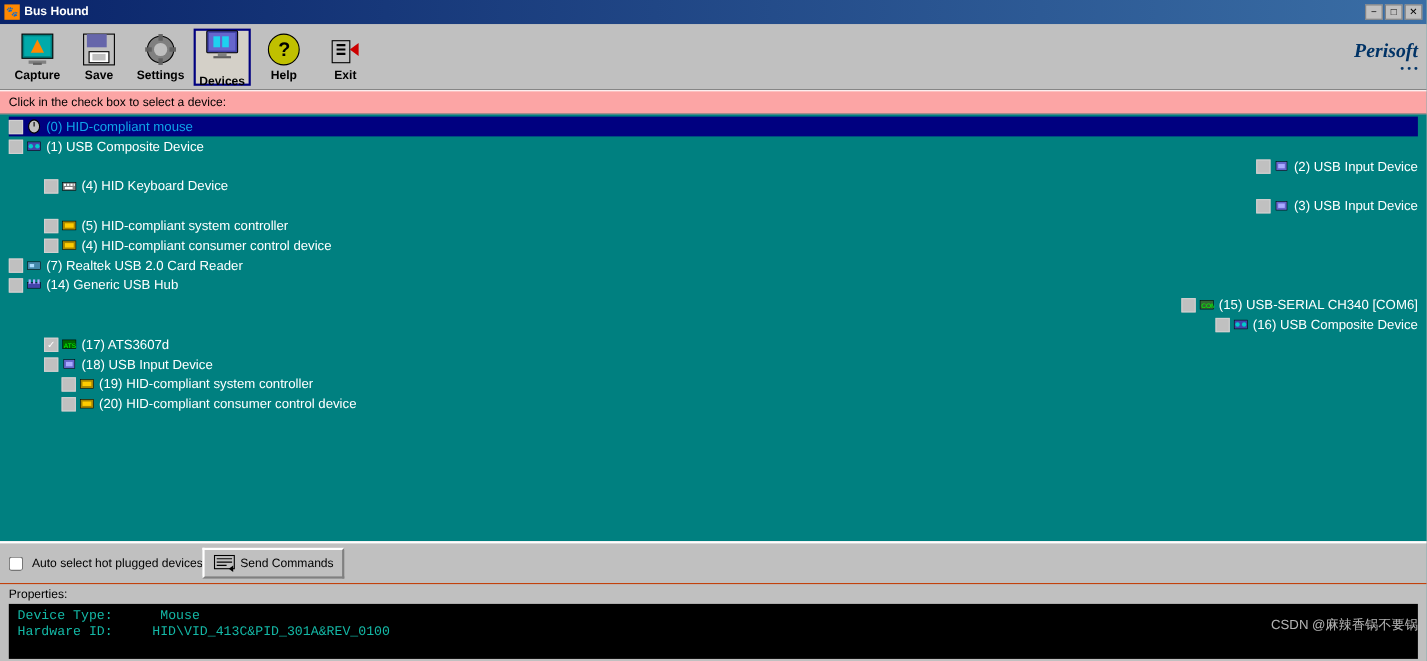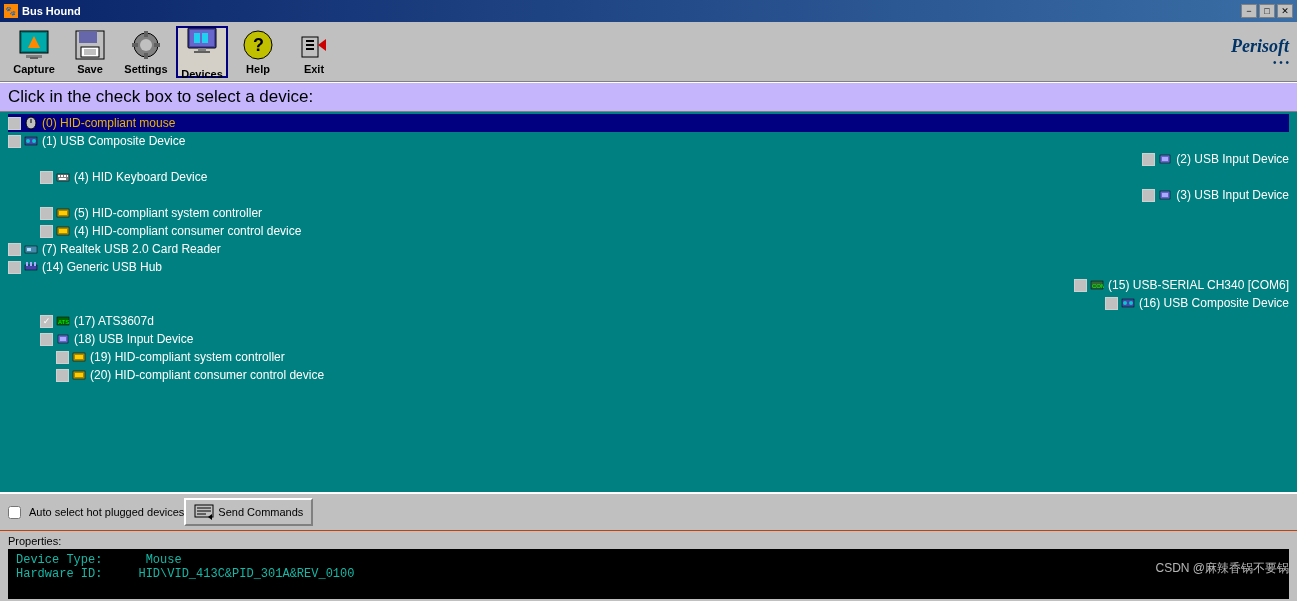--- a/index.html
+++ b/index.html
@@ -101,39 +101,39 @@
       font-style: italic;
       font-weight: bold;
       text-align: right;
     }
     .perisoft-dots {
       color: #003366;
       font-size: 10px;
       text-align: right;
     }
     .instruction-bar {
-      background: #c4b5fd;
+      background: #fca5a5;
       padding: 4px 8px;
-      font-size: 17px;
+      font-size: 11px;
       border-bottom: 1px solid #808080;
       border-top: 1px solid #ffffff;
     }
     .device-item {
       display: flex;
       align-items: center;
       padding: 1px 0;
       color: #ffffff;
       font-size: 12px;
       font-family: 'MS Sans Serif', Arial, sans-serif;
       cursor: pointer;
       white-space: nowrap;
     }
     .device-item.selected {
       background: #000080;
-      color: #eab308;
+      color: #0ea5e9;
     }
     .device-checkbox {
       width: 13px;
       height: 13px;
       border: 1px solid #d0d0d0;
       background: #c0c0c0;
       margin-right: 2px;
       display: flex;
       align-items: center;
       justify-content: center;

